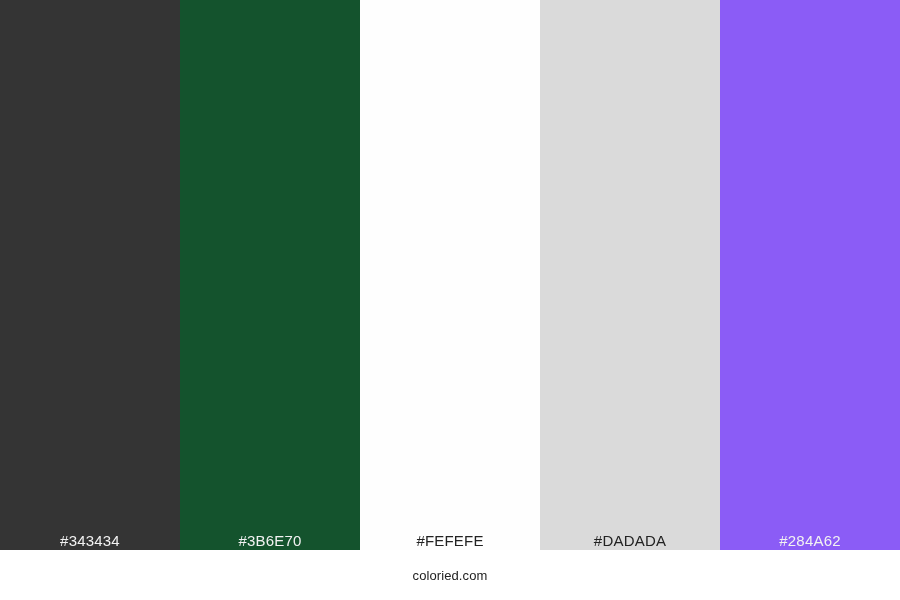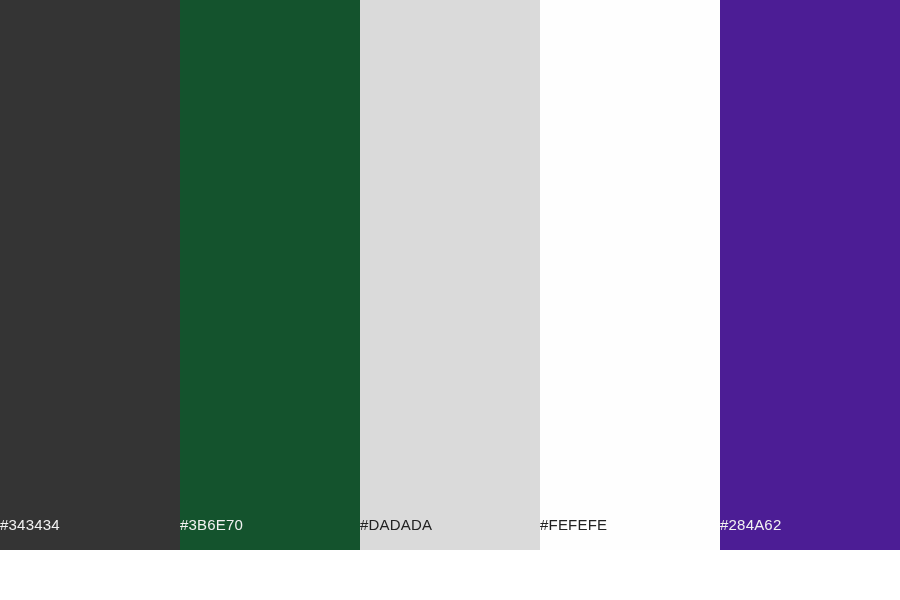--- a/index.html
+++ b/index.html
@@ -36,27 +36,27 @@
     flex: 1 1 0;
     height: 550px;
     display: flex;
     align-items: flex-end;
     justify-content: center;
   }
 
   .swatch-label {
     display: block;
     width: 100%;
-    text-align: left;
+    text-align: center;
     font-family: "Liberation Sans", sans-serif;
     font-size: 15px;
     font-weight: 400;
     letter-spacing: 0.2px;
     line-height: 1;
-    padding-bottom: 18px;
+    padding-bottom: 2px;
     white-space: nowrap;
   }
 
   #site-footer {
     position: absolute;
     left: 0;
     top: 566px;
     width: 900px;
     text-align: center;
   }
@@ -78,28 +78,31 @@
   <div id="swatch-strip">
 
     <div class="swatch-column" style="background-color: rgb(52, 52, 52);">
       <span class="swatch-label" style="color: rgb(242, 242, 242);">#343434</span>
     </div>
 
     <div class="swatch-column" style="background-color: #14532d;">
       <span class="swatch-label" style="color: rgb(242, 242, 242);">#3B6E70</span>
     </div>
 
+    <div class="swatch-column" style="background-color: rgb(254, 254, 254);">
+      <span class="swatch-label" style="color: rgb(34, 34, 34);">#FEFEFE</span>
+    </div>
+
     <div class="swatch-column" style="background-color: rgb(218, 218, 218);">
       <span class="swatch-label" style="color: rgb(34, 34, 34);">#DADADA</span>
     </div>
 
-    <div class="swatch-column" style="background-color: rgb(254, 254, 254);">
-      <span class="swatch-label" style="color: rgb(34, 34, 34);">#FEFEFE</span>
-    </div>
-
-    <div class="swatch-column" style="background-color: #4c1d95;">
+    <div class="swatch-column" style="background-color: #8b5cf6;">
       <span class="swatch-label" style="color: rgb(242, 242, 242);">#284A62</span>
     </div>
 
   </div>
 
+  <div id="site-footer">
+    <span class="footer-text">coloried.com</span>
+  </div>
 
 </div>
 
 </body></html>

